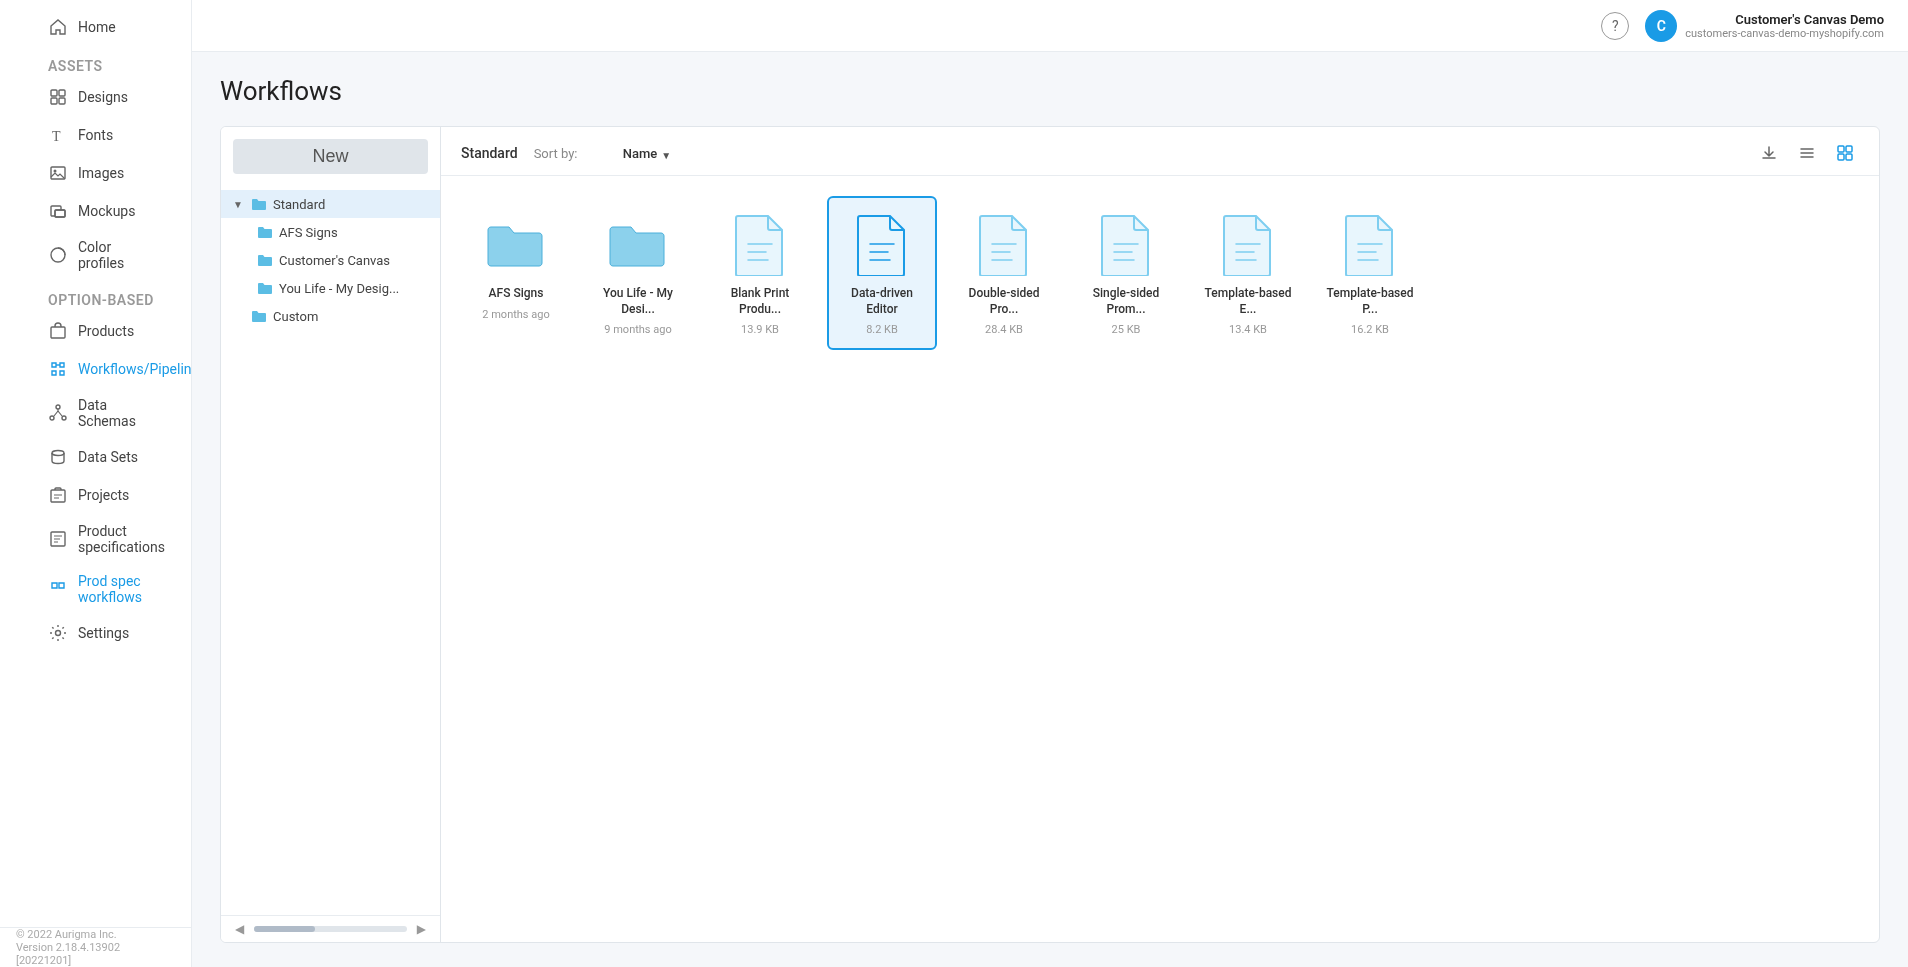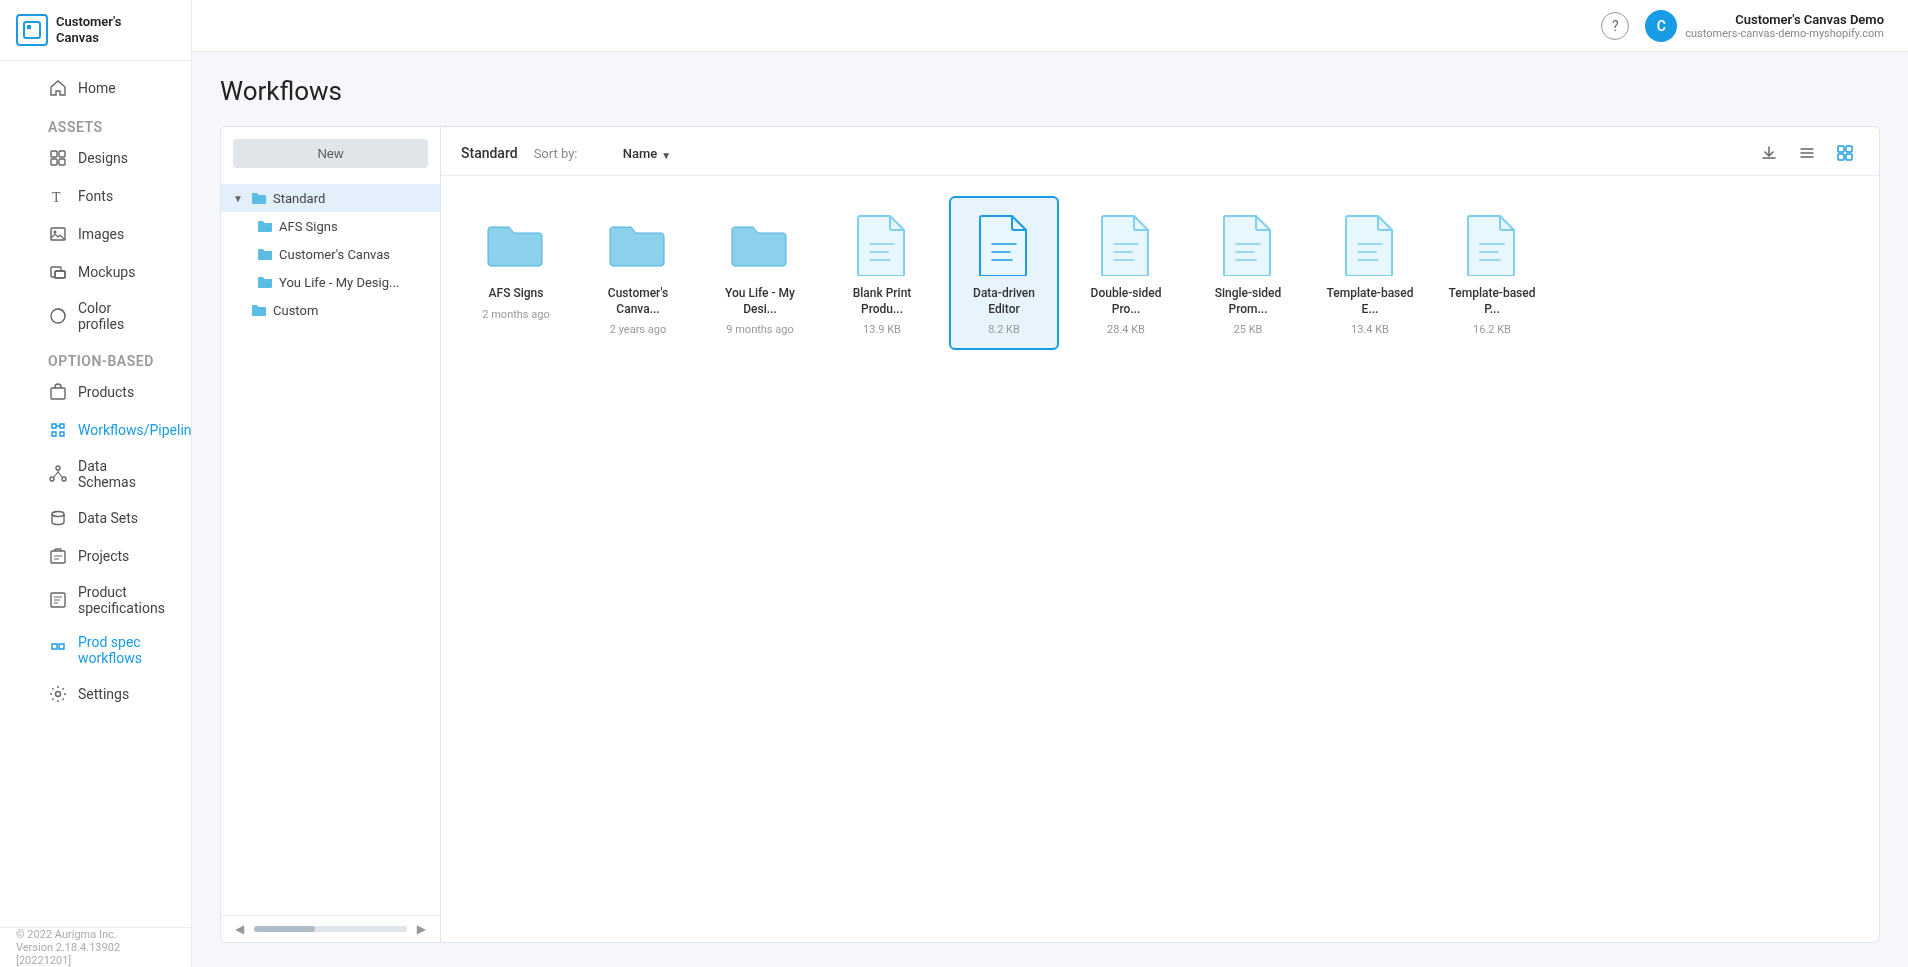--- a/index.html
+++ b/index.html
@@ -133,21 +133,21 @@
       display: flex;
       flex-direction: column;
       background: #fff;
     }
     .tree-new-btn {
       margin: 12px;
       padding: 7px 8px;
       background: #e0e5ea;
       border: none;
       border-radius: 4px;
-      font-size: 13px;
+      font-size: 18px;
       color: #555;
       cursor: pointer;
       text-align: center;
     }
 
     .tree-items { padding: 4px 0; flex: 1; overflow-y: auto; }
     .tree-item {
       display: flex; align-items: center; gap: 6px;
       padding: 6px 12px;
       cursor: pointer;
@@ -262,32 +262,20 @@
     .file-meta {
       font-size: 11px;
       color: #999;
       text-align: center;
     }
   </style>
 </head>
 <body>
 
 <div class="sidebar">
-  <div class="sidebar-logo">
-    <div class="logo-icon">
-      <svg width="18" height="18" viewBox="0 0 18 18" fill="none">
-        <rect x="1" y="1" width="16" height="16" rx="2" stroke="#1a9be6" stroke-width="2" fill="none"></rect>
-        <rect x="4" y="4" width="4" height="4" fill="#1a9be6"></rect>
-      </svg>
-    </div>
-    <div class="logo-text">
-      <span>Customer's</span><br>
-      <span>Canvas</span>
-    </div>
-  </div>
 
   <div class="sidebar-nav">
 
     <div class="nav-item">
       <span class="nav-icon">
         <svg width="18" height="18" viewBox="0 0 18 18" fill="none">
             <path d="M2 8l7-6 7 6v8h-5v-4H7v4H2V8z" stroke="#666" stroke-width="1.4" fill="none"></path>
           </svg>
       </span>
       <span>Home</span>
@@ -555,30 +543,20 @@
             <div class="file-icon-wrap">
               <svg width="60" height="50" viewBox="0 0 60 50" fill="none">
                 <path d="M2 10C2 8.3 3.3 7 5 7h18l5 6h25c1.7 0 3 1.3 3 3v27c0 1.7-1.3 3-3 3H5c-1.7 0-3-1.3-3-3V10z" fill="#5bbde4" opacity="0.7"></path>
                 <path d="M2 10C2 8.3 3.3 7 5 7h18l5 6h25c1.7 0 3 1.3 3 3v27c0 1.7-1.3 3-3 3H5c-1.7 0-3-1.3-3-3V10z" stroke="#4aafda" stroke-width="1"></path>
               </svg>
             </div>
             <div class="file-name">AFS Signs</div>
             <div class="file-meta">2 months ago</div>
           </div>
 
-          <div class="file-item">
-            <div class="file-icon-wrap">
-              <svg width="60" height="50" viewBox="0 0 60 50" fill="none">
-                <path d="M2 10C2 8.3 3.3 7 5 7h18l5 6h25c1.7 0 3 1.3 3 3v27c0 1.7-1.3 3-3 3H5c-1.7 0-3-1.3-3-3V10z" fill="#5bbde4" opacity="0.7"></path>
-                <path d="M2 10C2 8.3 3.3 7 5 7h18l5 6h25c1.7 0 3 1.3 3 3v27c0 1.7-1.3 3-3 3H5c-1.7 0-3-1.3-3-3V10z" stroke="#4aafda" stroke-width="1"></path>
-              </svg>
-            </div>
-            <div class="file-name">Customer's Canva...</div>
-            <div class="file-meta">2 years ago</div>
-          </div>
 
           <div class="file-item">
             <div class="file-icon-wrap">
               <svg width="60" height="50" viewBox="0 0 60 50" fill="none">
                 <path d="M2 10C2 8.3 3.3 7 5 7h18l5 6h25c1.7 0 3 1.3 3 3v27c0 1.7-1.3 3-3 3H5c-1.7 0-3-1.3-3-3V10z" fill="#5bbde4" opacity="0.7"></path>
                 <path d="M2 10C2 8.3 3.3 7 5 7h18l5 6h25c1.7 0 3 1.3 3 3v27c0 1.7-1.3 3-3 3H5c-1.7 0-3-1.3-3-3V10z" stroke="#4aafda" stroke-width="1"></path>
               </svg>
             </div>
             <div class="file-name">You Life - My Desi...</div>
             <div class="file-meta">9 months ago</div>

